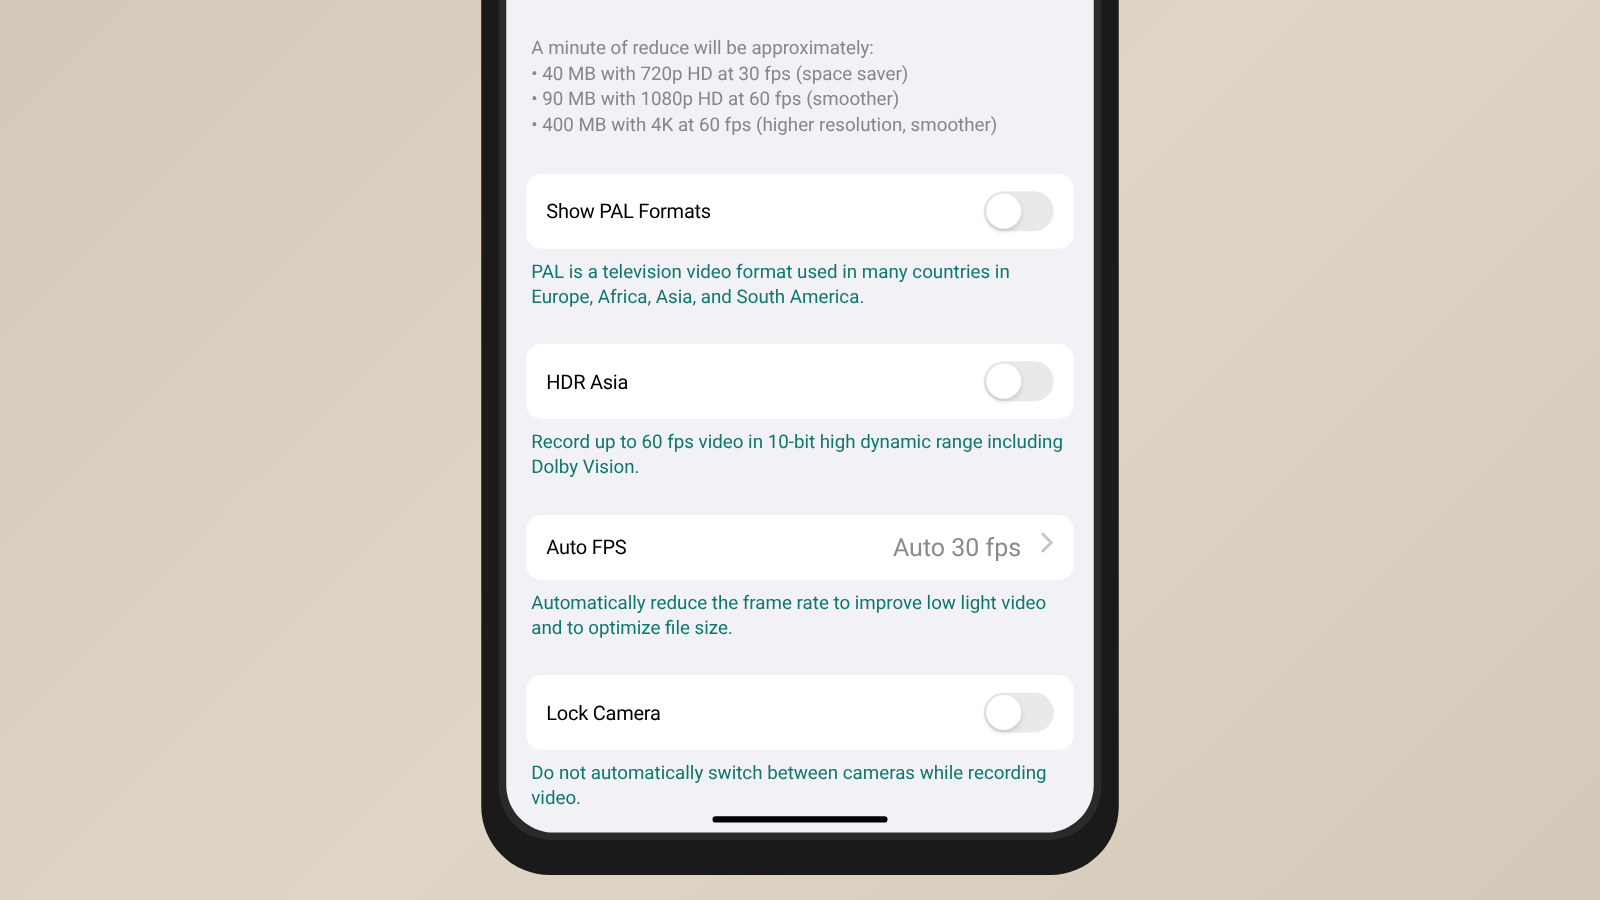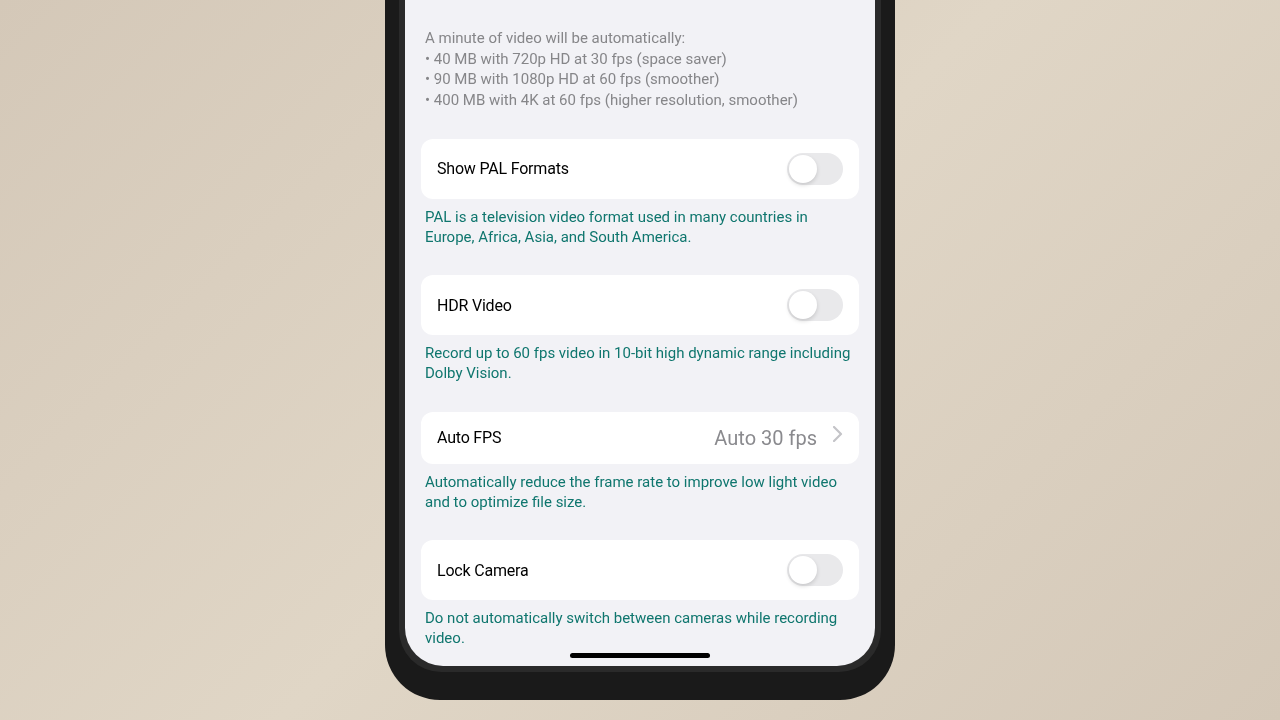--- a/index.html
+++ b/index.html
@@ -135,41 +135,41 @@
 <body>
 
 <div class="phone">
   <div class="phone-frame">
     <div class="phone-inner">
       <div class="screen">
         <div class="content">
 
           <div class="footer-text">
             <div class="partial">QuickTake video will always record with 1080p HD at 30 fps.</div>
-            <div class="intro">A minute of video will be automatically:</div>
+            <div class="intro">A minute of reduce will be approximately:</div>
             <div class="bullet-list">
               <div>• 40 MB with 720p HD at 30 fps (space saver)</div>
               <div>• 90 MB with 1080p HD at 60 fps (smoother)</div>
               <div>• 400 MB with 4K at 60 fps (higher resolution, smoother)</div>
             </div>
           </div>
 
           <div class="setting-group">
             <div class="setting-card">
               <span class="setting-label">Show PAL Formats</span>
               <div class="toggle">
                 <div class="toggle-knob"></div>
               </div>
             </div>
             <div class="setting-description">PAL is a television video format used in many countries in Europe, Africa, Asia, and South America.</div>
           </div>
 
           <div class="setting-group">
             <div class="setting-card">
-              <span class="setting-label">HDR Video</span>
+              <span class="setting-label">HDR Asia</span>
               <div class="toggle">
                 <div class="toggle-knob"></div>
               </div>
             </div>
             <div class="setting-description">Record up to 60 fps video in 10-bit high dynamic range including Dolby Vision.</div>
           </div>
 
           <div class="setting-group">
             <div class="setting-card">
               <span class="setting-label">Auto FPS</span>

